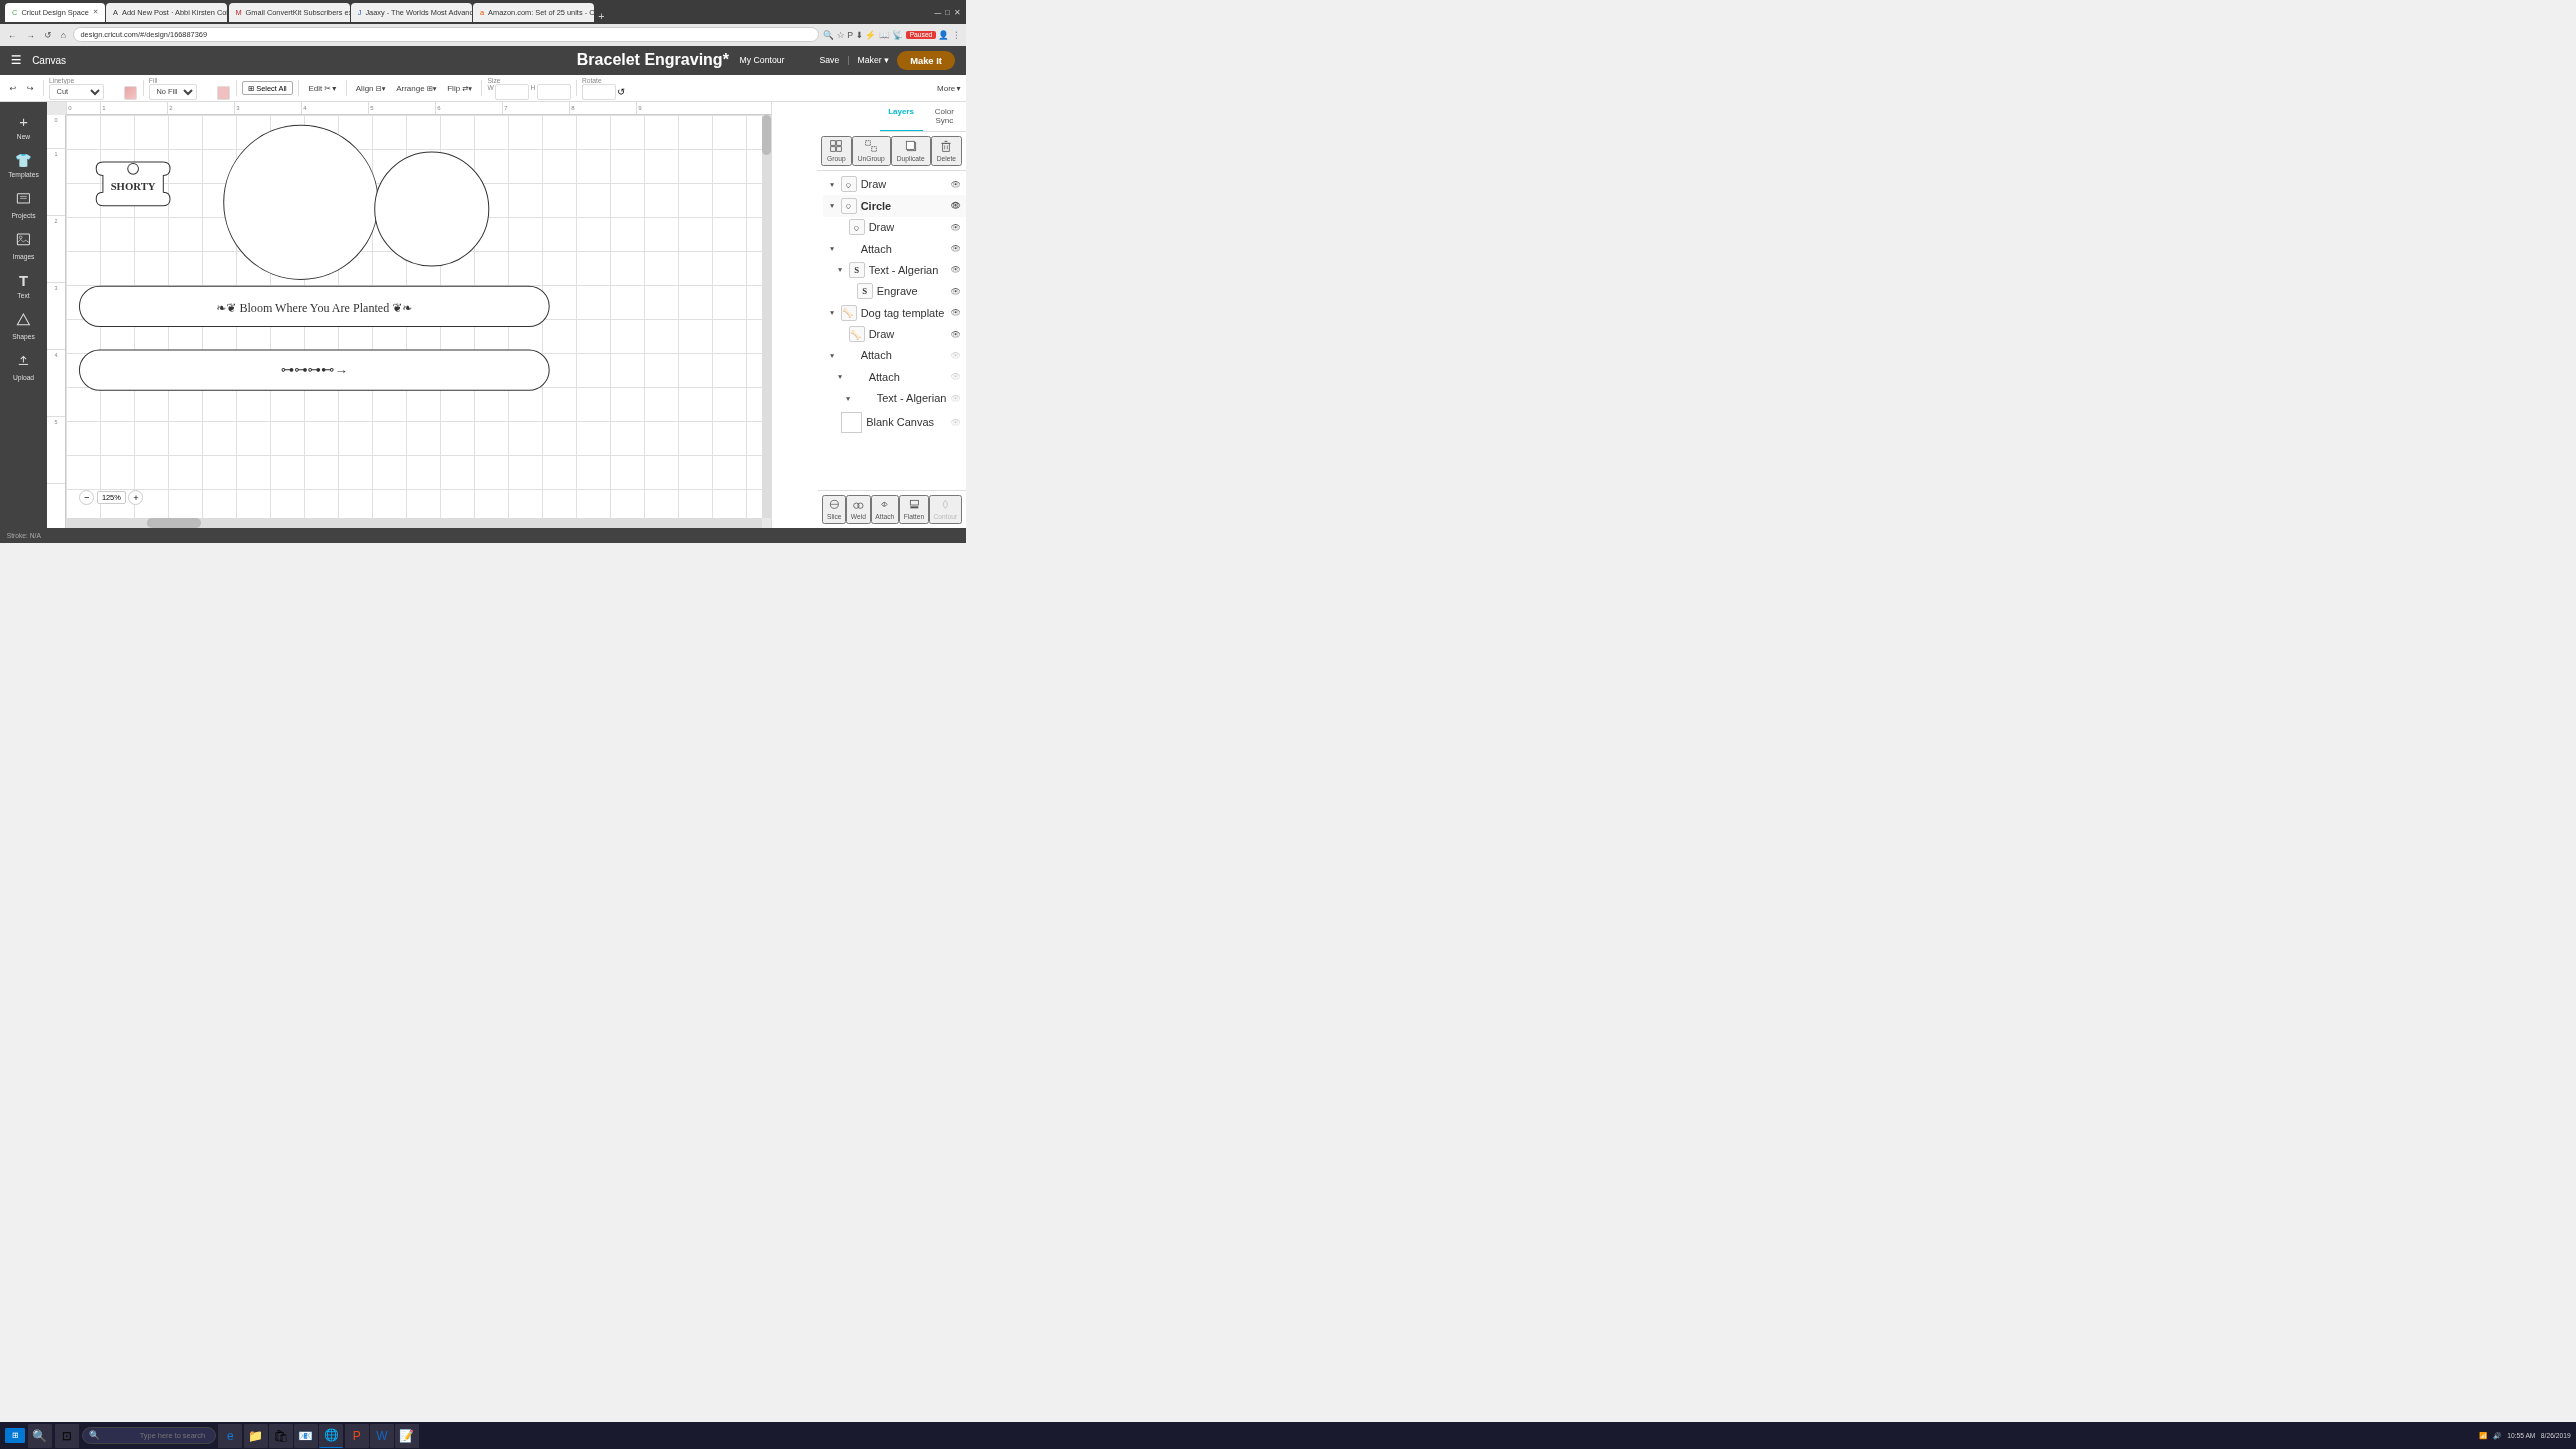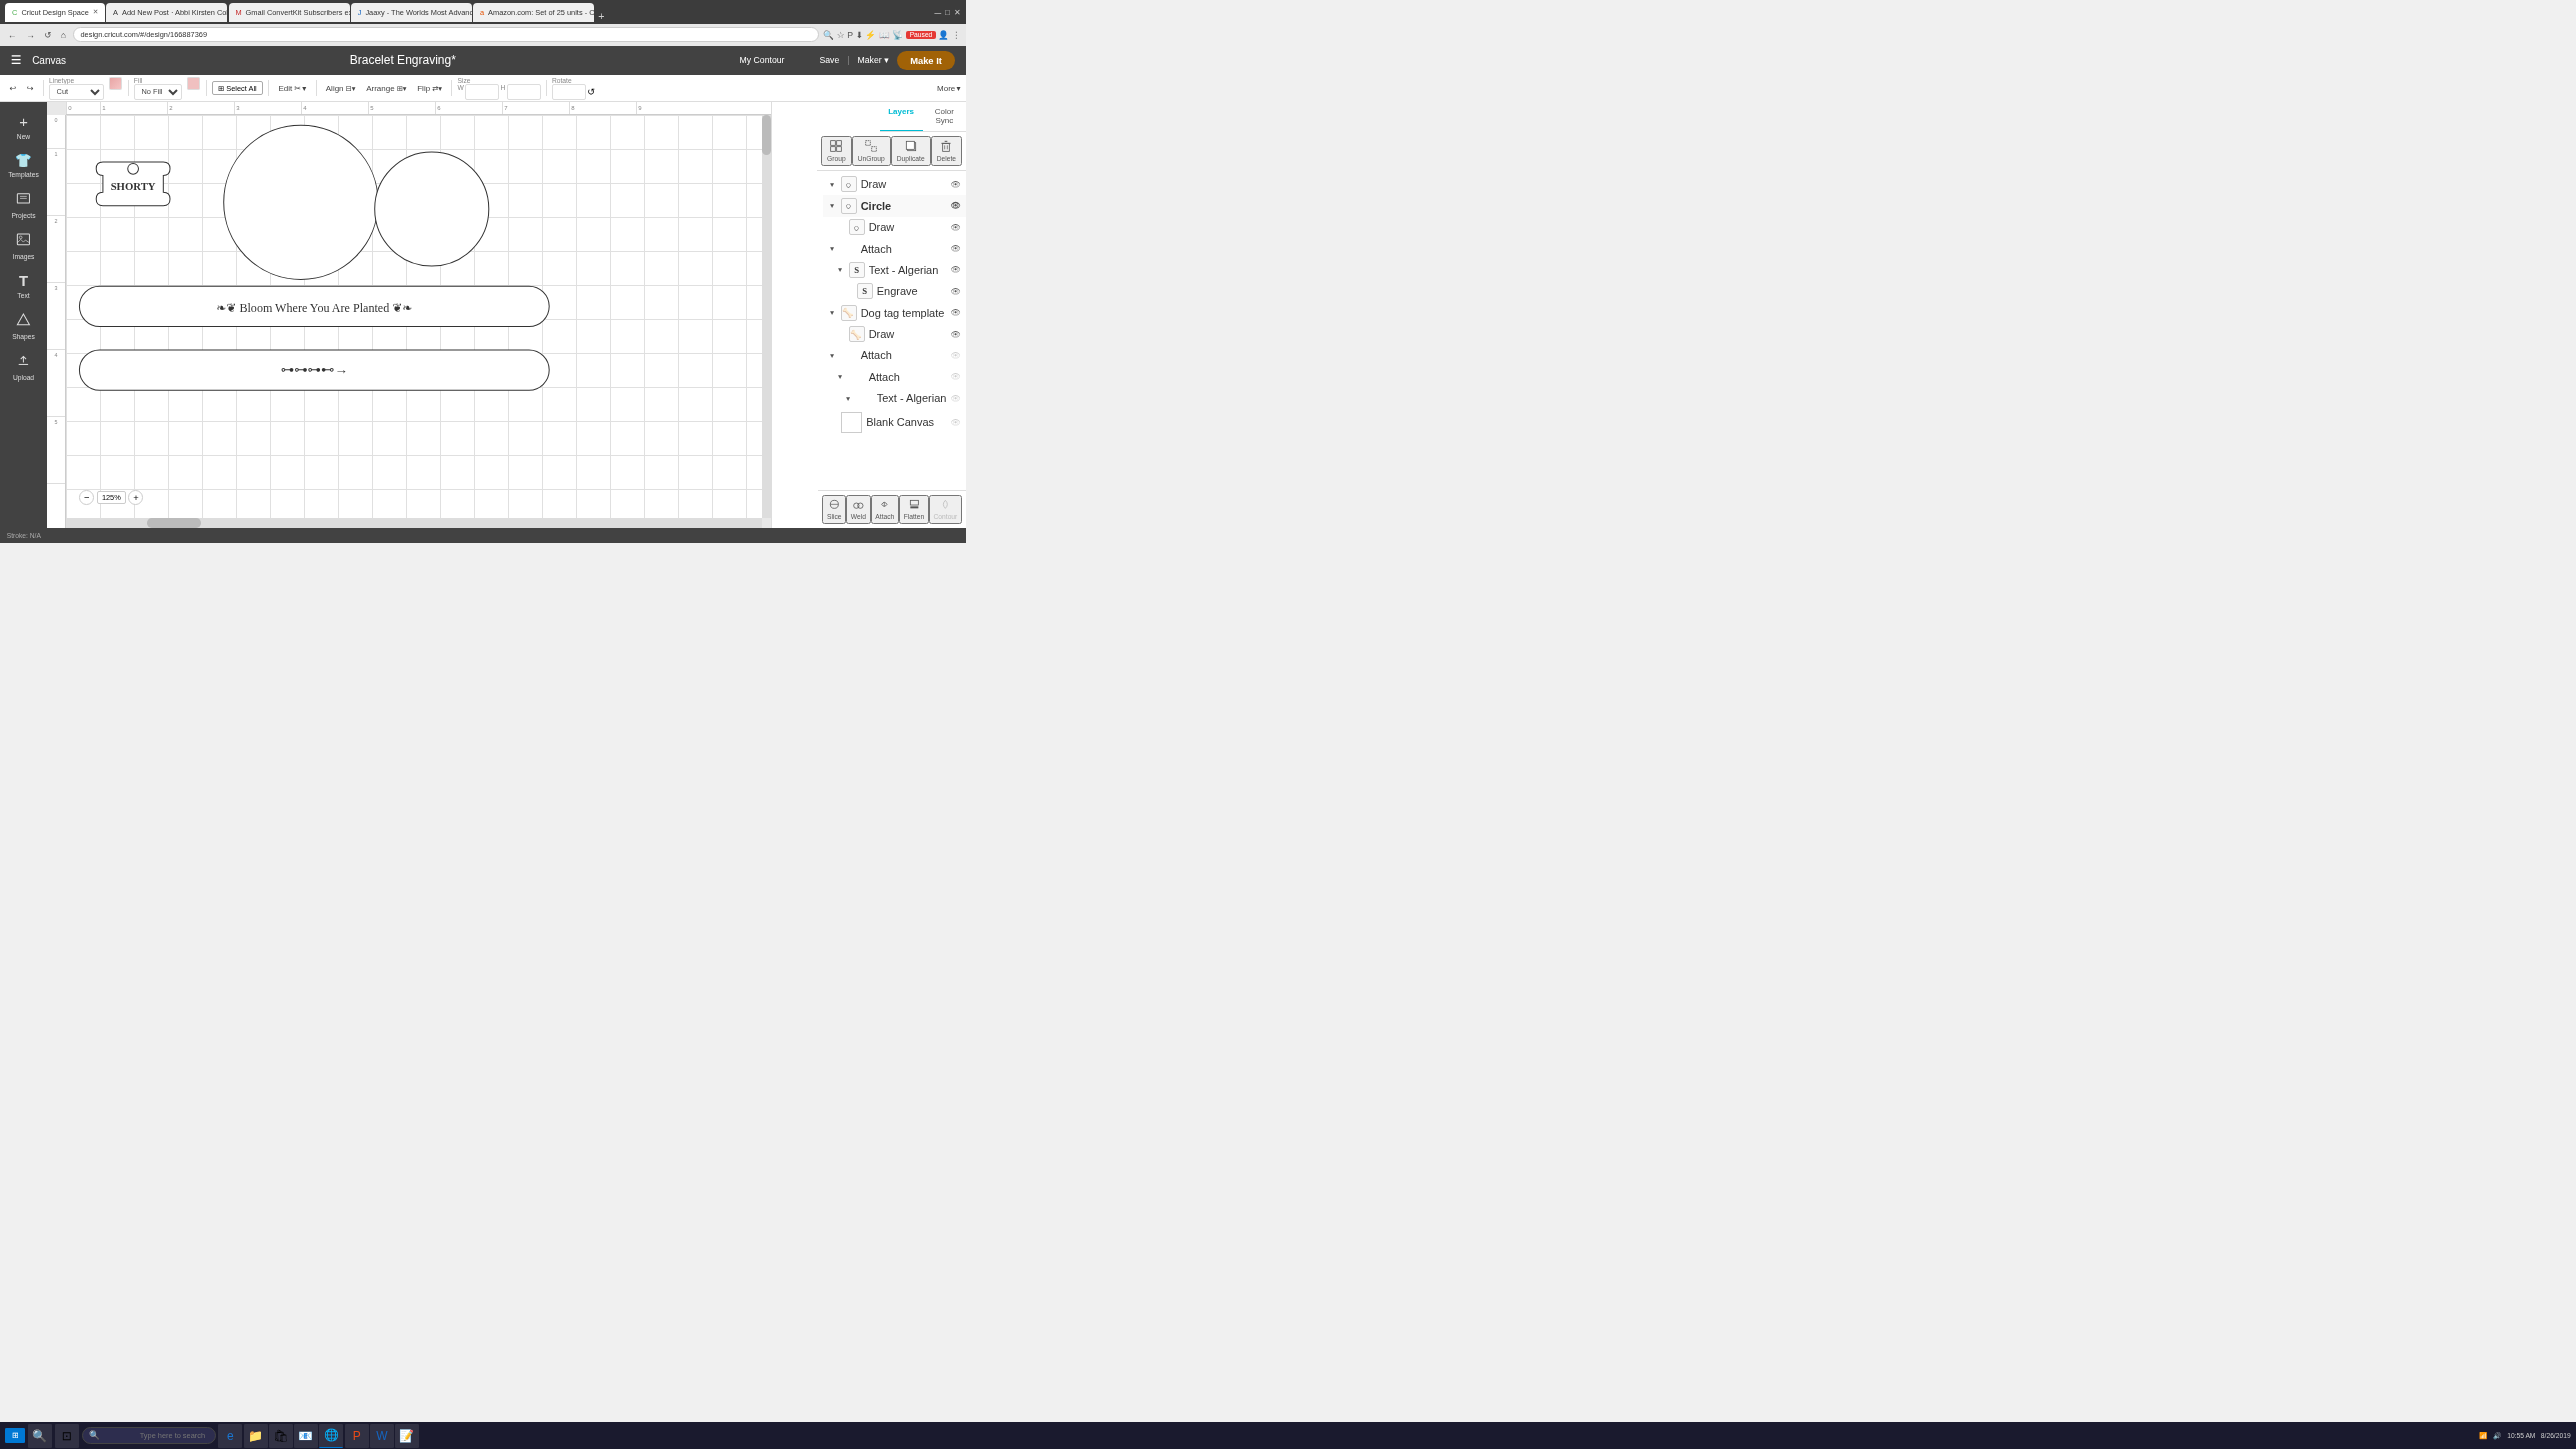--- a/index.html
+++ b/index.html
@@ -17,33 +17,33 @@
     .nav-btn:disabled { color: #bbb; }
     .url-bar { flex: 1; background: #fff; border: 0.7px solid #ccc; border-radius: 8px; height: 14.8px; display: flex; align-items: center; padding: 0 6.7px; font-size: 7.4px; color: #333; }
     .nav-icons { display: flex; gap: 2.7px; align-items: center; }
     .nav-icon { font-size: 8.7px; color: #555; cursor: pointer; }
 
     
     .app { display: flex; flex-direction: column; height: calc(543px - 46px); }
     .app-header { background: #424242; height: 29.5px; display: flex; align-items: center; padding: 0 10.7px; gap: 10.7px; }
     .hamburger { color: white; font-size: 12px; cursor: pointer; }
     .app-title { color: white; font-size: 10px; font-weight: 500; }
-    .project-name { color: white; font-size: 12px; flex: 1; text-align: center; font-weight: 400; }
+    .project-name { color: white; font-size: 16px; flex: 1; text-align: right; font-weight: 700; }
     .header-right { display: flex; align-items: center; gap: 8px; }
     .my-projects-btn { color: white; font-size: 8.7px; cursor: pointer; }
     .save-btn { color: white; font-size: 8.7px; cursor: pointer; margin-left: 27px; }
     .divider-v { color: #888; font-size: 8.7px; }
     .maker-btn { color: white; font-size: 8.7px; cursor: pointer; display: flex; align-items: center; gap: 2.7px; }
     .make-it-btn { background: #a16207; color: white; border: none; border-radius: 13.4px; padding: 4px 13.4px; font-size: 9.4px; font-weight: 600; cursor: pointer; }
 
     
     .toolbar { background: #fff; border-bottom: 0.7px solid #ddd; height: 27px; display: flex; align-items: center; padding: 0 5.4px; gap: 2.7px; }
     .toolbar-btn { background: none; border: none; cursor: pointer; padding: 2px 4px; border-radius: 2px; font-size: 8px; color: #444; display: flex; align-items: center; gap: 2px; }
     .toolbar-sep { width: 0.7px; height: 16px; background: #ddd; margin: 0 2.7px; }
-    .toolbar-section { display: flex; align-items: flex-start; gap: 2px; }
+    .toolbar-section { display: flex; align-items: flex-end; gap: 17px; }
     .toolbar-label { font-size: 6.7px; color: #888; }
     .toolbar-select { border: 0.7px solid #ddd; border-radius: 2px; padding: 1.3px 2.7px; font-size: 7.4px; color: #444; background: #fff; height: 16px; }
     .toolbar-input { border: 0.7px solid #ddd; border-radius: 2px; padding: 1.3px 2.7px; font-size: 7.4px; width: 34px; height: 16px; text-align: center; }
     .select-all-btn { background: none; border: 0.7px solid #aaa; border-radius: 2px; padding: 1.3px 5.4px; font-size: 7.4px; cursor: pointer; display: flex; align-items: center; gap: 2px; }
     .more-btn { background: none; border: none; cursor: pointer; font-size: 8px; color: #444; display: flex; align-items: center; gap: 1.3px; }
 
     
     .main-area { display: flex; flex: 1; overflow: hidden; }
 
     

